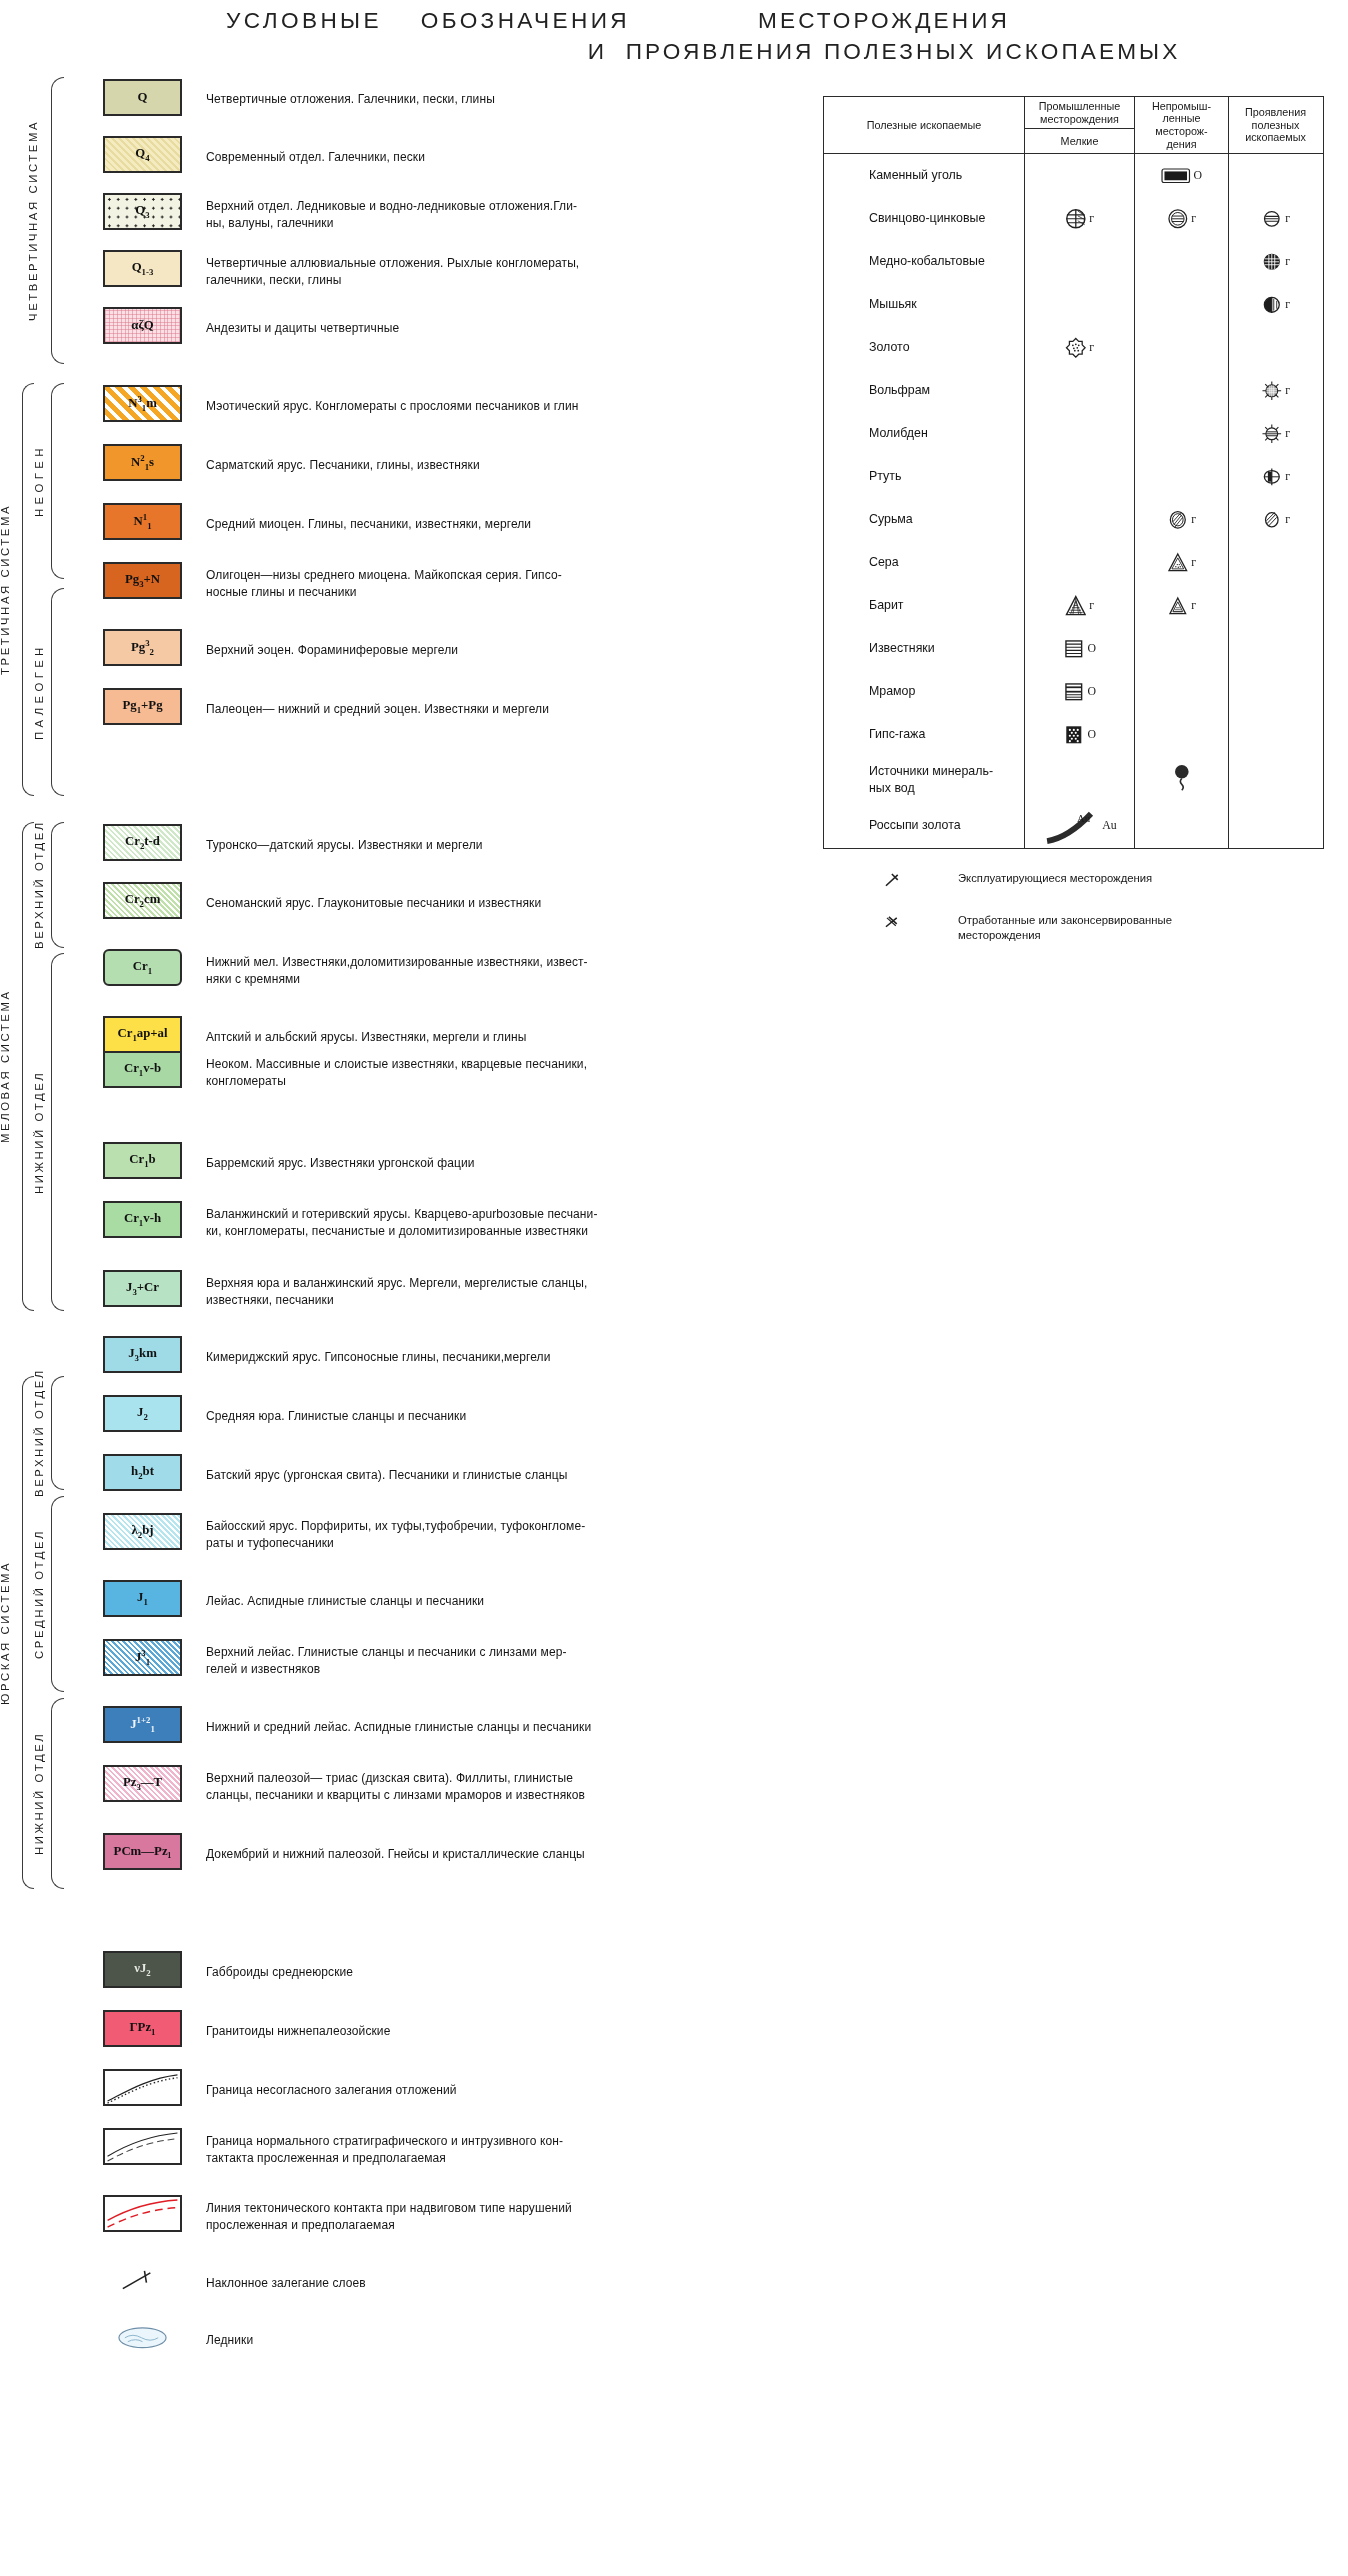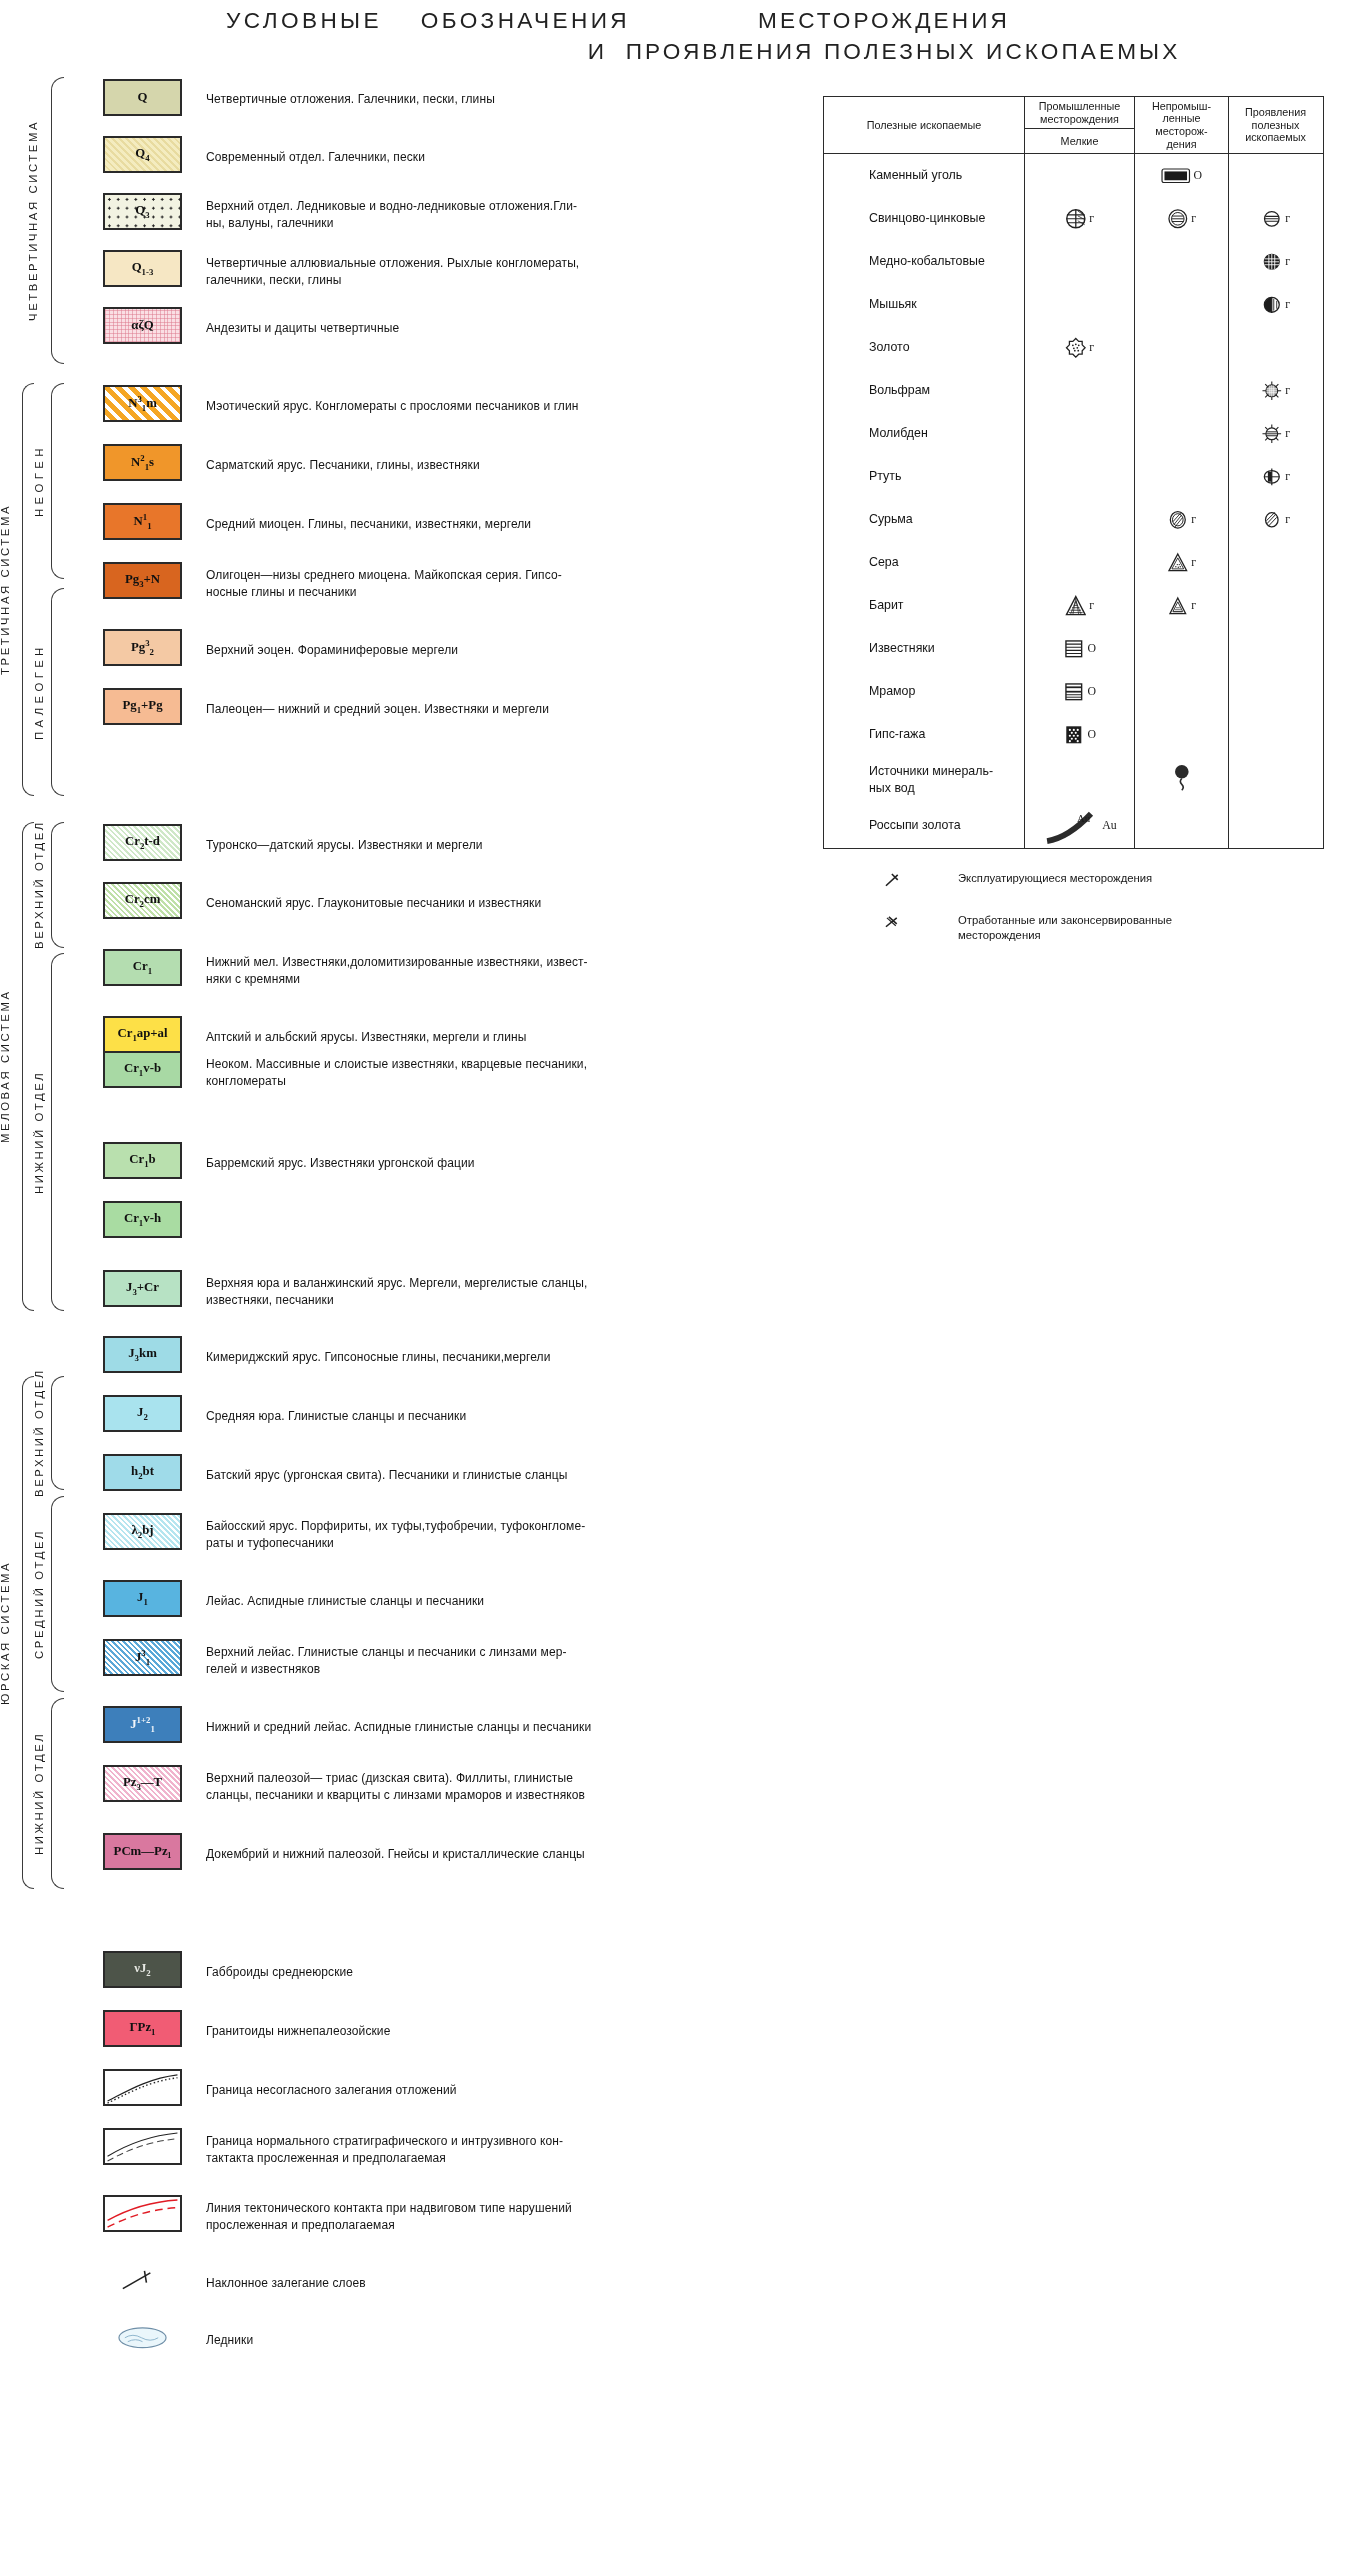--- a/index.html
+++ b/index.html
@@ -208,21 +208,21 @@
       </div>
       <div class="desc">Туронско—датский ярусы.  Известняки и мергели</div>
     </div>
     <div class="lrow" style="position: absolute; left: 0px; top: 813px; height: 43px;">
       <div class="swatch" style="left:103px;background:repeating-linear-gradient(45deg, #bfe0a8 0 2px, rgba(255,255,255,.55) 2px 3.9px);">
         <span class="swatch-label">Cr<sub>2</sub>cm</span>
       </div>
       <div class="desc">Сеноманский ярус.  Глауконитовые песчаники  и известняки</div>
     </div>
     <div class="lrow" style="position: absolute; left: 0px; top: 880px; height: 43px;">
-      <div class="swatch" style="left:103px;background:#b4ddb0;">
+      <div class="swatch" style="left:103px;background:#b4ddb0;border-radius:6px;">
         <span class="swatch-label">Cr<sub>1</sub></span>
       </div>
       <div class="desc">Нижний мел. Известняки,доломитизированные известняки, извест-
 няки с кремнями</div>
     </div>
     <div class="lrow" style="position: absolute; left: 0px; top: 947px; height: 43px;">
       <div class="swatch" style="left:103px;background:#fde047;">
         <span class="swatch-label">Cr<sub>1</sub>ap+al</span>
       </div>
       <div class="desc">Аптский и альбский  ярусы.  Известняки, мергели и глины</div>
@@ -237,20 +237,22 @@
     <div class="lrow" style="position: absolute; left: 0px; top: 1073px; height: 43px;">
       <div class="swatch" style="left:103px;background:#b9e0ae;">
         <span class="swatch-label">Cr<sub>1</sub>b</span>
       </div>
       <div class="desc">Барремский ярус. Известняки ургонской  фации</div>
     </div>
     <div class="lrow" style="position: absolute; left: 0px; top: 1132px; height: 43px;">
       <div class="swatch" style="left:103px;background:#a9dca2;">
         <span class="swatch-label">Cr<sub>1</sub>v-h</span>
       </div>
+      <div class="desc">Валанжинский и готеривский ярусы. Кварцево-арurbозовые песчани-
+ки, конгломераты, песчанистые и доломитизированные известняки</div>
     </div>
     <div class="lrow" style="position: absolute; left: 0px; top: 1201px; height: 43px;">
       <div class="swatch" style="left:103px;background:#b7e2c4;">
         <span class="swatch-label">J<sub>3</sub>+Cr</span>
       </div>
       <div class="desc">Верхняя юра и валанжинский ярус. Мергели, мергелистые сланцы,
 известняки, песчаники</div>
     </div>
     <div class="lrow" style="position: absolute; left: 0px; top: 1267px; height: 43px;">
       <div class="swatch" style="left:103px;background:#9edbe6;">

